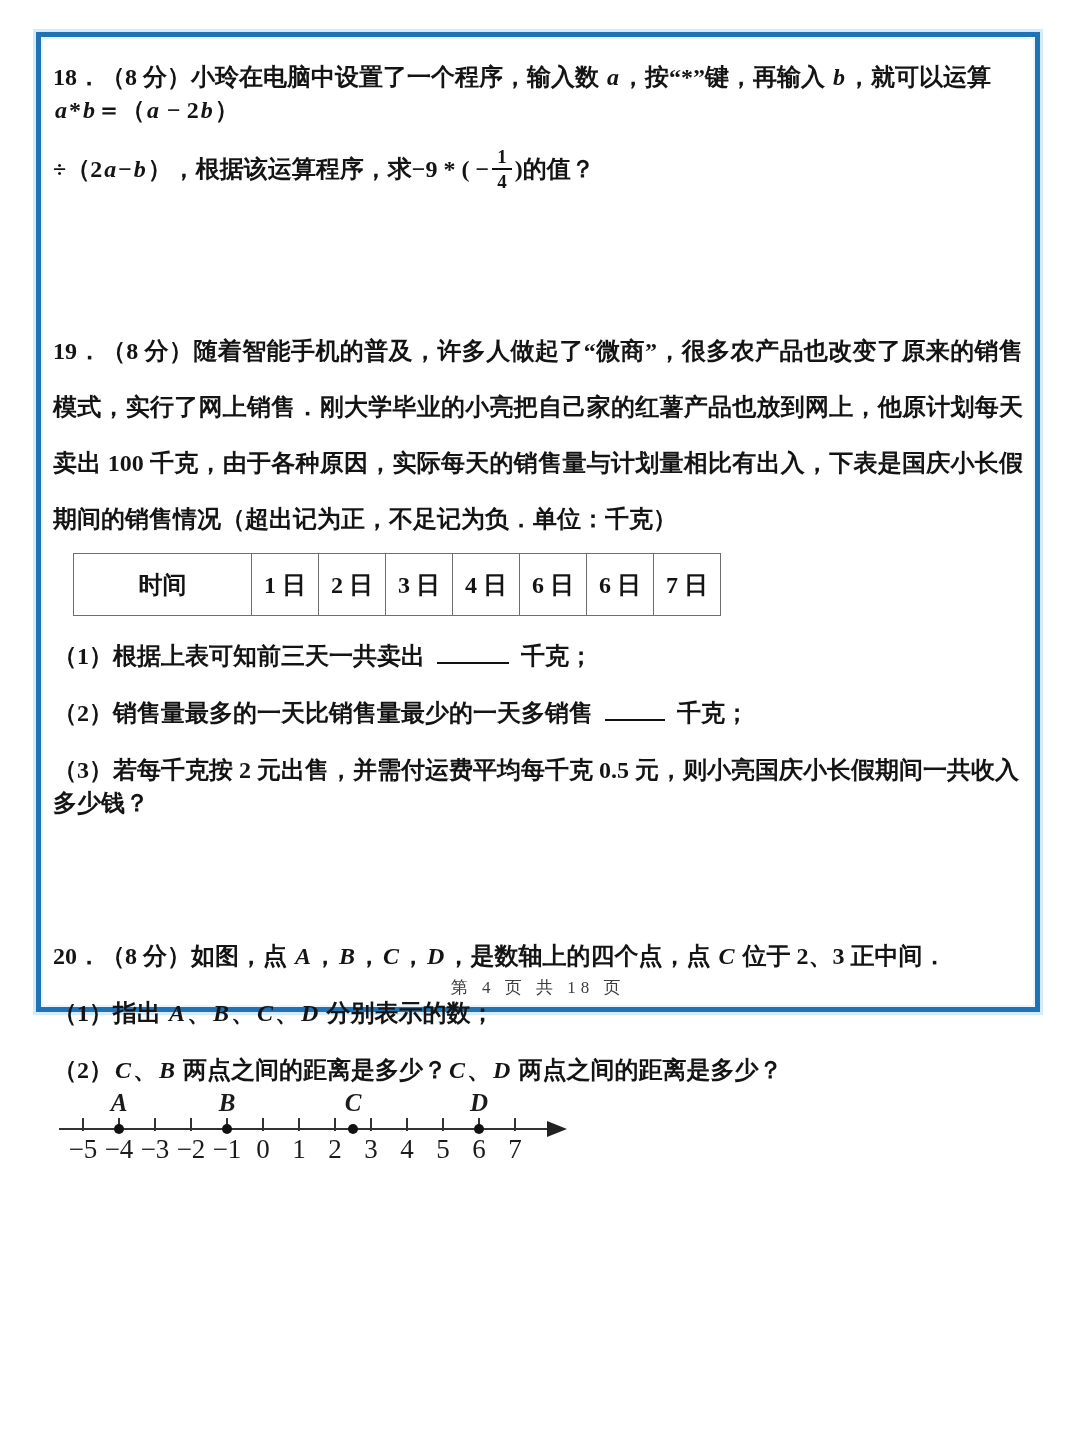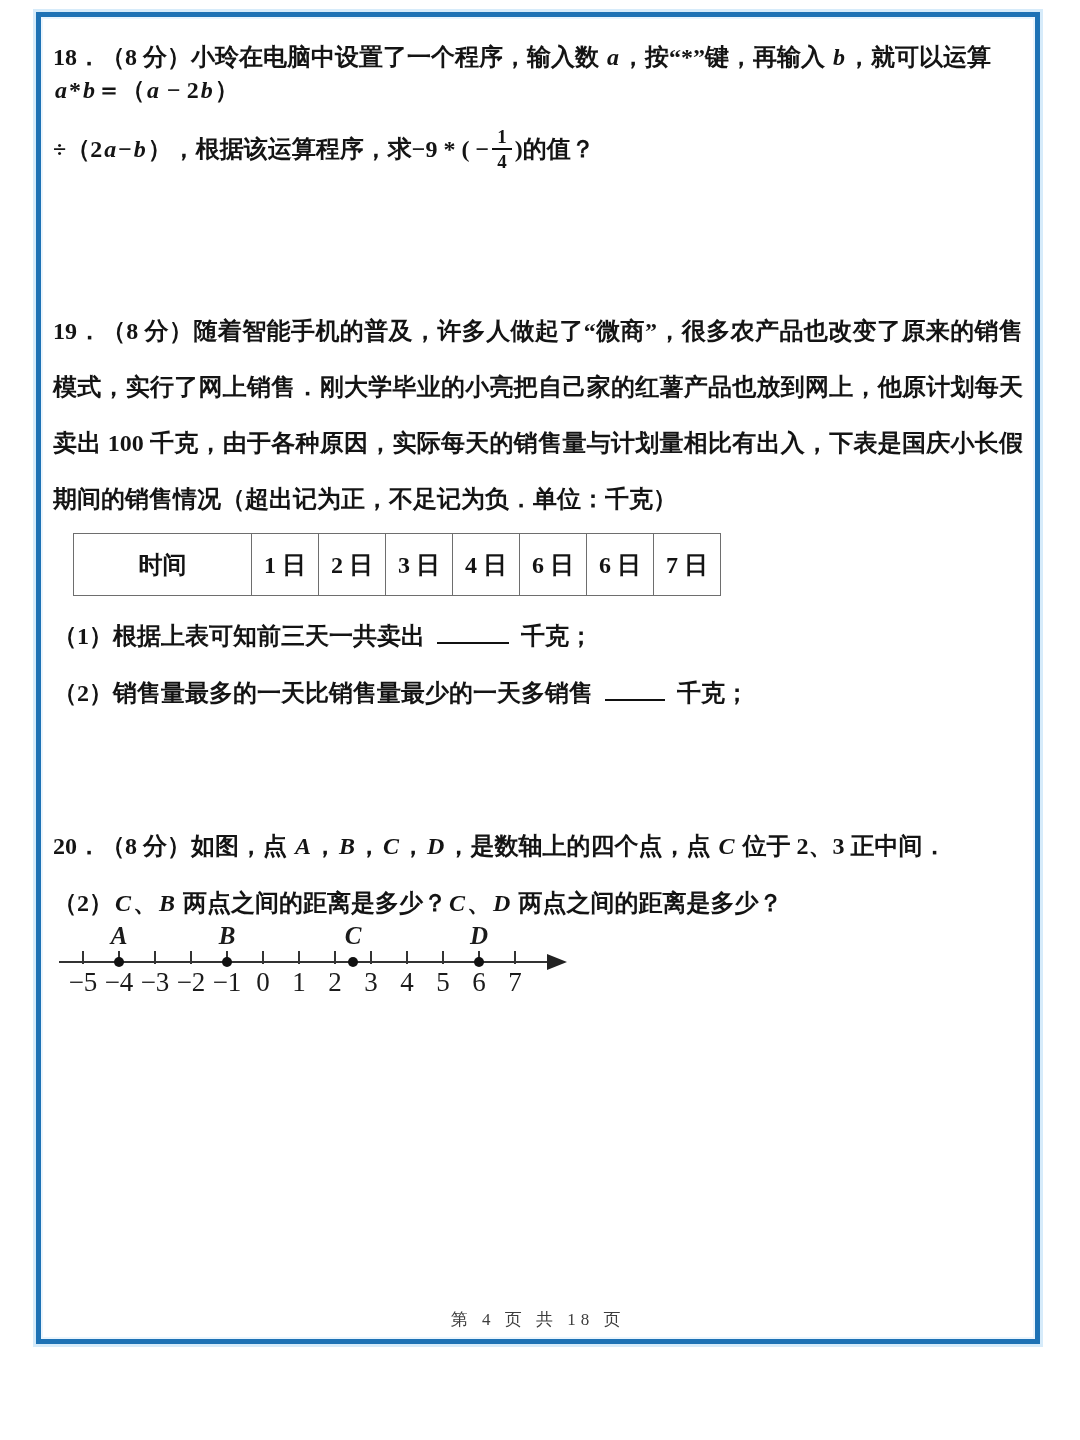--- a/index.html
+++ b/index.html
@@ -1,19 +1,19 @@
 <!DOCTYPE html>
 <html><head>
 <meta charset="utf-8">
 <style>
   * { margin:0; padding:0; box-sizing:border-box; }
   html,body { width:1080px; height:1440px; background:#ffffff;
     font-family:"Liberation Serif","DejaVu Serif",serif; color:#141414; }
   .page { position:relative; width:1080px; height:1440px; background:#fff; }
-  .frame { position:absolute; left:36px; top:12px; width:1004px; height:1332px;
+  .frame { position:absolute; left:36px; top:32px; width:1004px; height:980px;
     border:5px solid #1e72b5; box-shadow:0 0 0 3px #d6ebfa, inset 0 0 0 2px #eaf5fd;
     padding:18px 12px 0 12px; }
   .t { font-size:24px; font-weight:700; line-height:33px; color:#141414; }
   .q18l1 { margin-top:6px; }
   .q18l2 { margin-top:16px; min-height:52px; display:flex; align-items:center; flex-wrap:wrap; }
   .q19p  { margin-top:128px; line-height:56px; text-align:justify; }
   .mi { font-style:italic; padding:0 2px; font-weight:700; }
   .blank { display:inline-block; border-bottom:2.5px solid #111; height:14px; margin:0 6px; }
   .frac { display:inline-flex; flex-direction:column; align-items:center; font-size:19px;
     line-height:21px; font-weight:700; vertical-align:middle; margin:0 3px; }
@@ -67,22 +67,24 @@
         <td class="cd">4 日</td>
         <td class="cd">6 日</td>
         <td class="cd">6 日</td>
         <td class="cd">7 日</td>
       </tr>
     </tbody>
       </table>
 
     <div class="t item"><span>（1）根据上表可知前三天一共卖出 </span><span class="blank" style="width: 72px;"></span><span> 千克；</span></div>
     <div class="t item"><span>（2）销售量最多的一天比销售量最少的一天多销售 </span><span class="blank" style="width: 60px;"></span><span> 千克；</span></div>
+    <div class="t item"><span>（3）若每千克按 2 元出售，并需付运费平均每千克 0.5 元，则小亮国庆小长假期间一共收入多少钱？</span></div>
 
     <div class="t q20"><span>20．（8 分）如图，点 </span><span class="mi">A</span><span>，</span><span class="mi">B</span><span>，</span><span class="mi">C</span><span>，</span><span class="mi">D</span><span>，是数轴上的四个点，点 </span><span class="mi">C</span><span> 位于 2、3 正中间．</span></div>
+    <div class="t item"><span>（1）指出 </span><span class="mi">A</span><span>、</span><span class="mi">B</span><span>、</span><span class="mi">C</span><span>、</span><span class="mi">D</span><span> 分别表示的数；</span></div>
     <div class="t item"><span>（2）</span><span class="mi">C</span><span>、</span><span class="mi">B</span><span> 两点之间的距离是多少？</span><span class="mi">C</span><span>、</span><span class="mi">D</span><span> 两点之间的距离是多少？</span></div>
 
     <svg class="nl" width="530" height="78" viewBox="0 0 530 78">
       <line x1="6" y1="38" x2="500" y2="38" stroke="#333" stroke-width="2"></line>
       <polygon points="514,38 494,30 494,46" fill="#222"></polygon>
 
       <line x1="30" y1="27" x2="30" y2="40" stroke="#333" stroke-width="2"></line>
       <line x1="66" y1="27" x2="66" y2="40" stroke="#333" stroke-width="2"></line>
       <line x1="102" y1="27" x2="102" y2="40" stroke="#333" stroke-width="2"></line>
       <line x1="138" y1="27" x2="138" y2="40" stroke="#333" stroke-width="2"></line>

